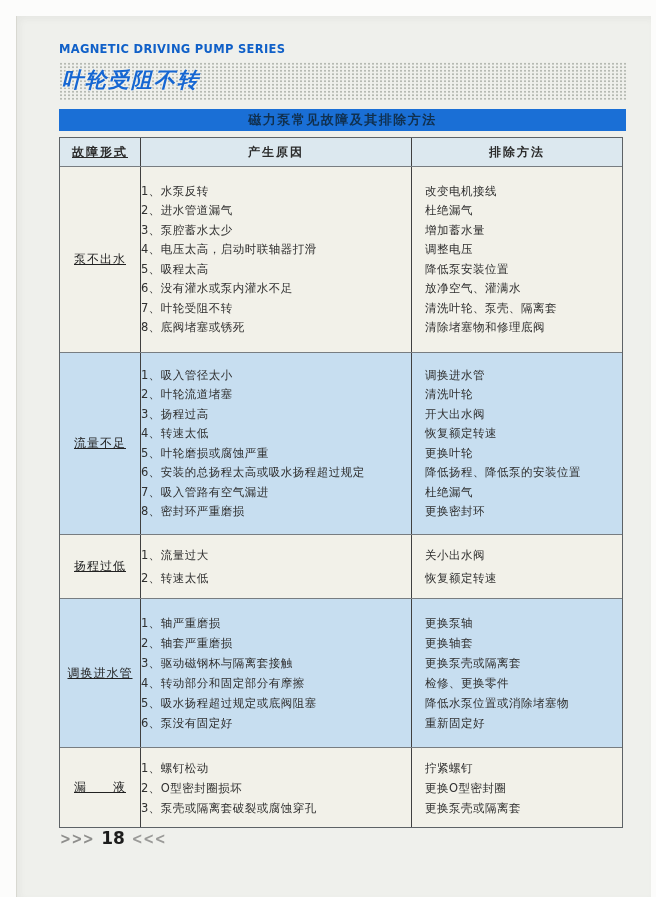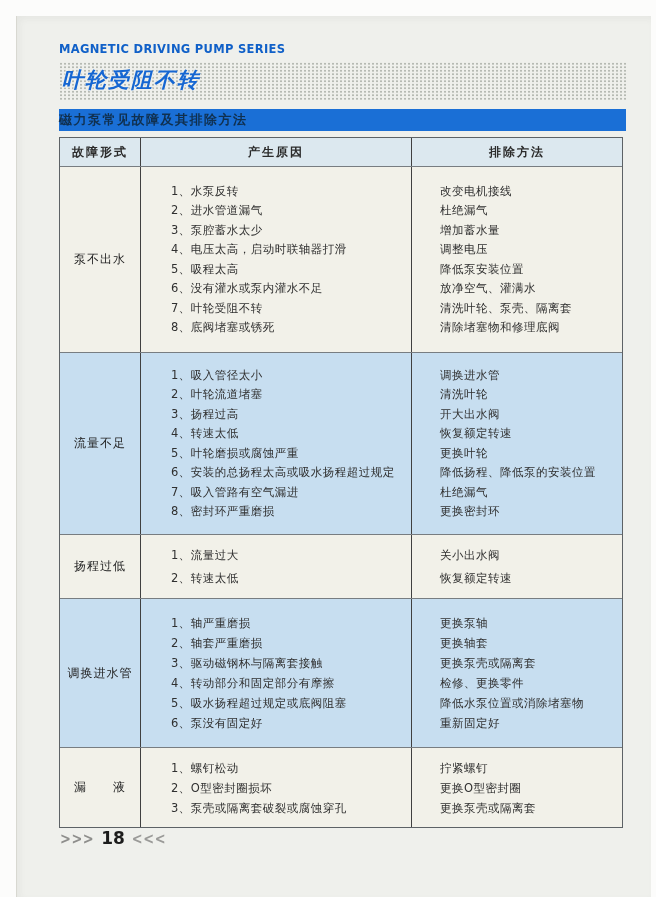--- a/index.html
+++ b/index.html
@@ -22,47 +22,47 @@
   .title-zh {
     position:absolute; left:3px; top:4px;
     font-size:21px; font-weight:bold; font-style:italic;
     color:#1566d2; letter-spacing:2px;
     text-shadow: 1px 1px 0 rgba(240,241,236,0.9), -1px -1px 0 rgba(240,241,236,0.7);
     white-space:nowrap;
   }
   .banner {
     position:absolute; left:42px; top:93px; width:567px; height:22px;
     background:#1a6fd6; color:#10304f;
-    font-size:13px; font-weight:bold; text-align:left; line-height:22px; letter-spacing:1.5px;
+    font-size:13px; font-weight:bold; text-align:center; line-height:22px; letter-spacing:1.5px;
   }
   .tbl {
     position:absolute; left:42px; top:121px; width:564px;
     border:1px solid #5d6266; background:#f2f1e9;
   }
   .trow { display:grid; grid-template-columns:80px 271px 1fr; }
   .trow + .trow { border-top:1px solid #787d81; }
   .cell { border-left:1px solid #404040; min-width:0; }
-  .cell:first-child { border-left:none; }
+  .cell:first-child { border-left:none;text-decoration:underline; }
   .thead { height:28px; background:#dce8ef; }
   .thead .cell {
     display:flex; align-items:center; justify-content:center;
     font-size:12px; font-weight:600; color:#2b2b2b; letter-spacing:2px;
   }
   .tint-cream { background:#f2f1e9; }
   .tint-blue  { background:#c7def0; }
   .fault-cell {
     display:flex; align-items:center; justify-content:center;
     font-size:12px; color:#222; letter-spacing:1px; text-align:center;
   }
   .lines-cell {
     display:flex; flex-direction:column; justify-content:center;
     font-size:11.5px; color:#303030;
   }
-  .causes   { padding-left:30px; padding-right:6px; }
-  .remedies { padding-left:28px; padding-right:4px; }
+  .causes   { padding-right:6px; }
+  .remedies { padding-left:13px; padding-right:4px; }
   .line { line-height:19.5px; white-space:nowrap; letter-spacing:0.5px; }
   .r1 { height:186px; }
   .r2 { height:182px; }
   .r3 { height:64px; }  .r3 .line { line-height:23px; }
   .r4 { height:149px; } .r4 .line { line-height:20px; }
   .r5 { height:80px; }  .r5 .line { line-height:20px; }
   .footer {
     position:absolute; left:43px; top:812px;
     display:flex; align-items:center; gap:7px;
   }

